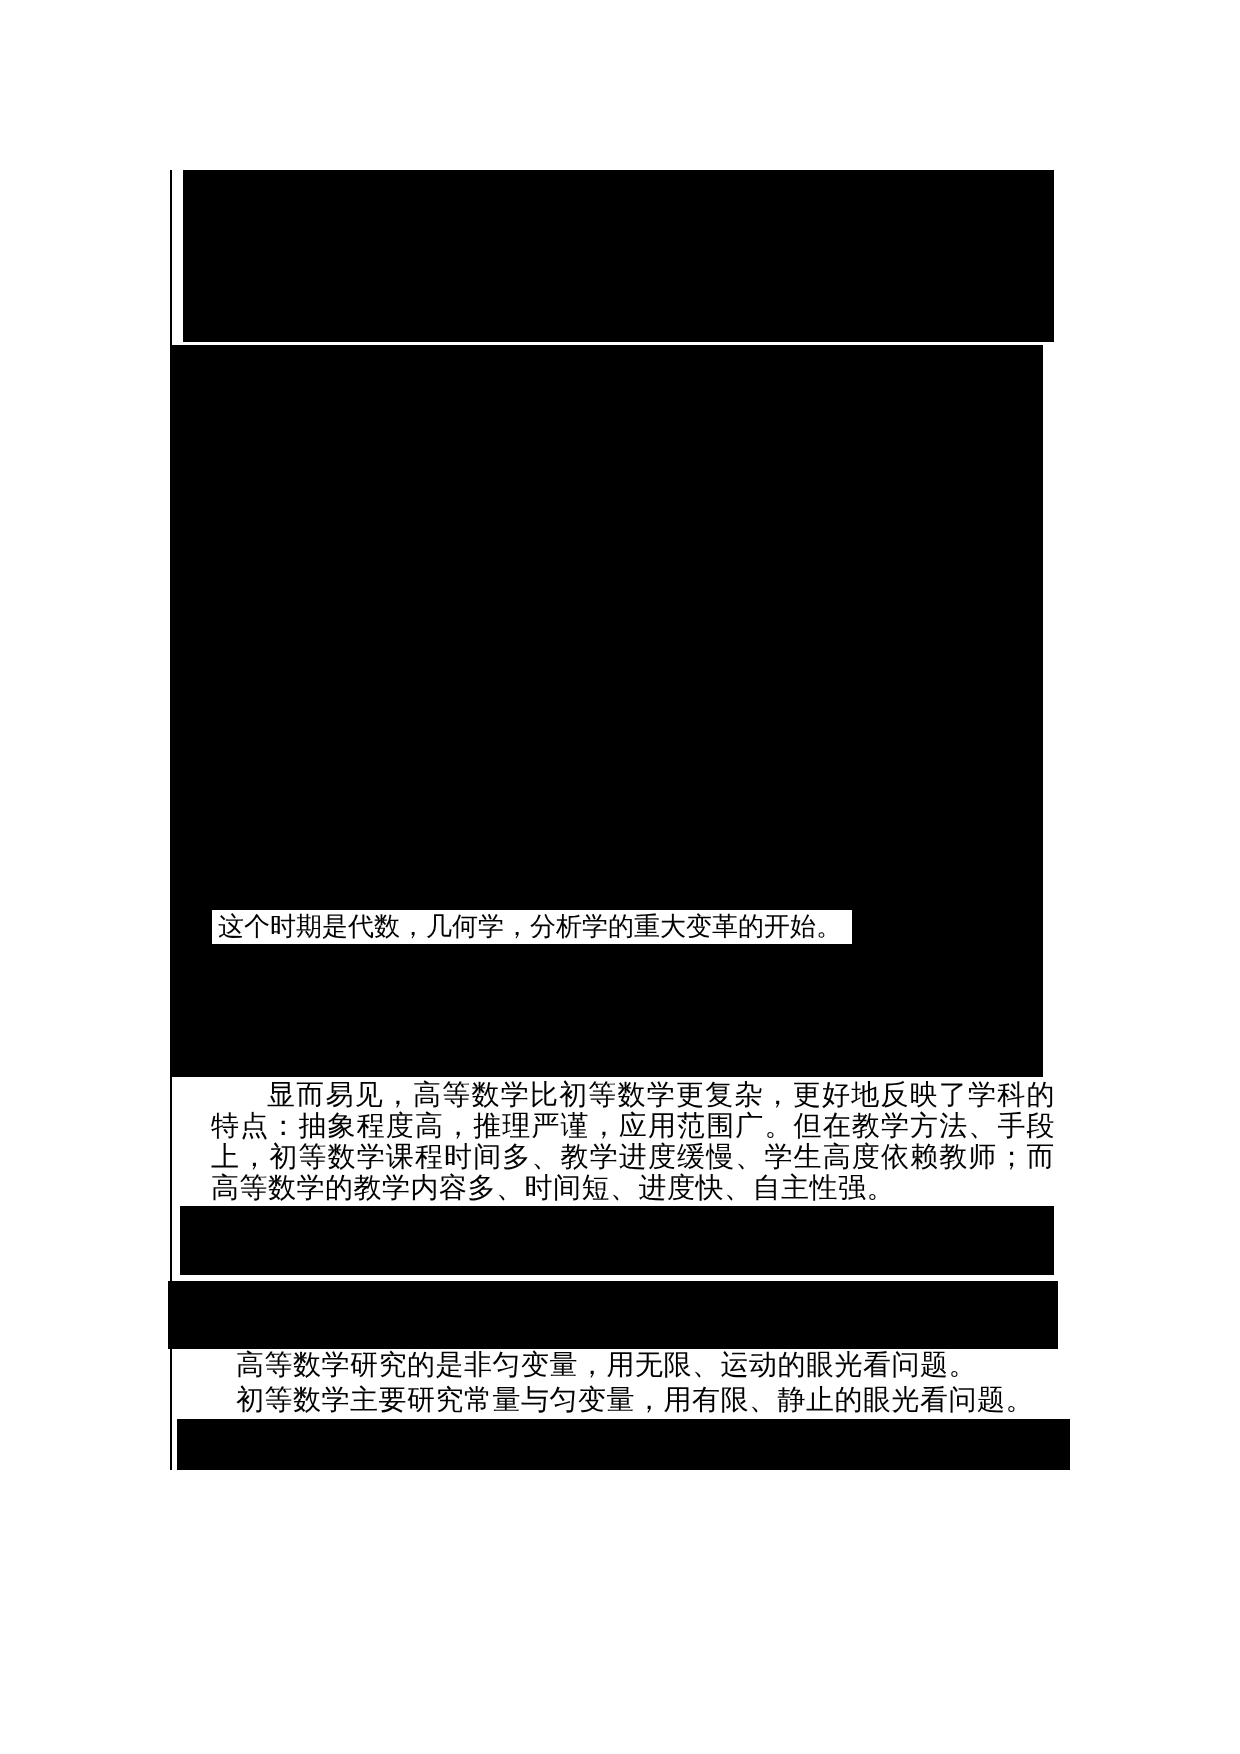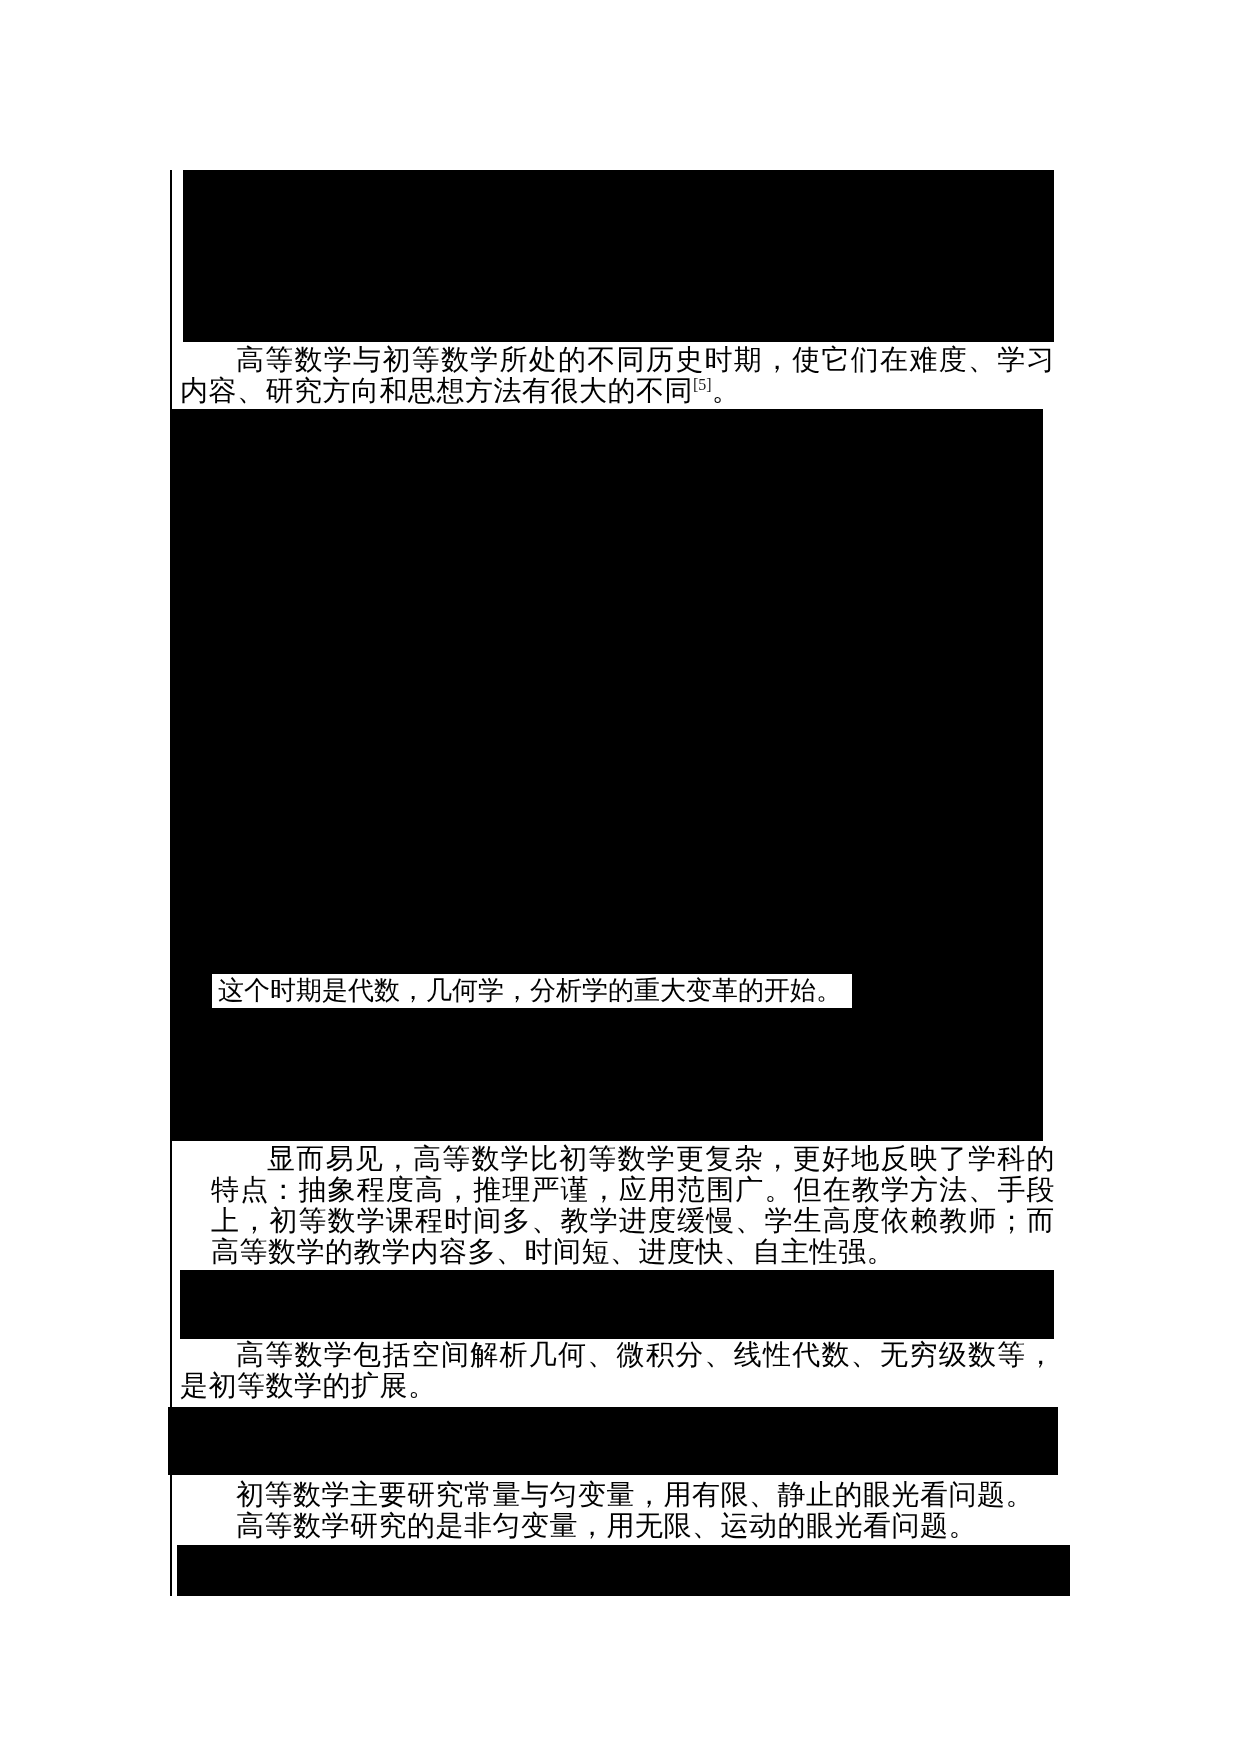--- a/index.html
+++ b/index.html
@@ -73,36 +73,34 @@
   }
 </style>
 </head>
 <body>
 
 <div class="page">
   <div class="content">
 
     <div class="redact b1"></div>
 
-    <p class="para p1"><span>高等数学与初等数学所处的不同历史时期，使它们在难度、学习内容、研究方向和思想方法有很大的不同</span><sup class="cite">[5]</sup><span>。</span></p>
 
     <div class="redact b2">
       <span class="hl">这个时期是代数，几何学，分析学的重大变革的开始。</span>
     </div>
 
     <p class="para p2">显而易见，高等数学比初等数学更复杂，更好地反映了学科的特点：抽象程度高，推理严谨，应用范围广。但在教学方法、手段上，初等数学课程时间多、教学进度缓慢、学生高度依赖教师；而高等数学的教学内容多、时间短、进度快、自主性强。</p>
 
     <div class="redact b3"></div>
 
 
-    <p class="para">高等数学包括空间解析几何、微积分、线性代数、无穷级数等，是初等数学的扩展。</p>
 
     <div class="redact b4"></div>
 
+    <p class="para">高等数学研究的是非匀变量，用无限、运动的眼光看问题。</p>
+
     <p class="para" style="margin-top:4px">初等数学主要研究常量与匀变量，用有限、静止的眼光看问题。</p>
-
-    <p class="para">高等数学研究的是非匀变量，用无限、运动的眼光看问题。</p>
 
 
     <div class="redact b5"></div>
 
   </div>
 </div>
 
 </body></html>

